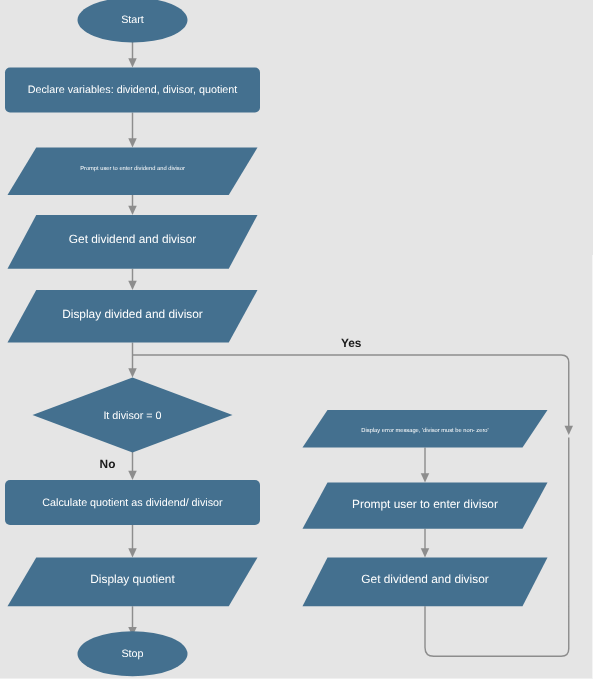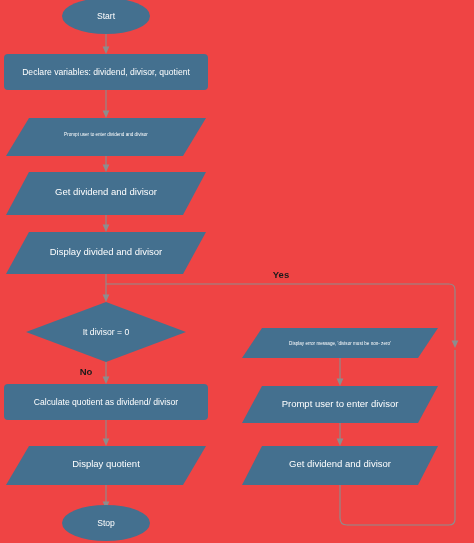--- a/index.html
+++ b/index.html
@@ -4,21 +4,21 @@
 <style>
   html, body {
     margin: 0;
     padding: 0;
     background: #ffffff;
   }
   #canvas {
     position: relative;
     width: 474px;
     height: 543px;
-    background: #ef4444;
+    background: #e5e5e5;
     overflow: hidden;
     font-family: "Liberation Sans", sans-serif;
   }
   svg#flow {
     position: absolute;
     top: 0;
     left: 0;
     width: 474px;
     height: 543px;
   }

